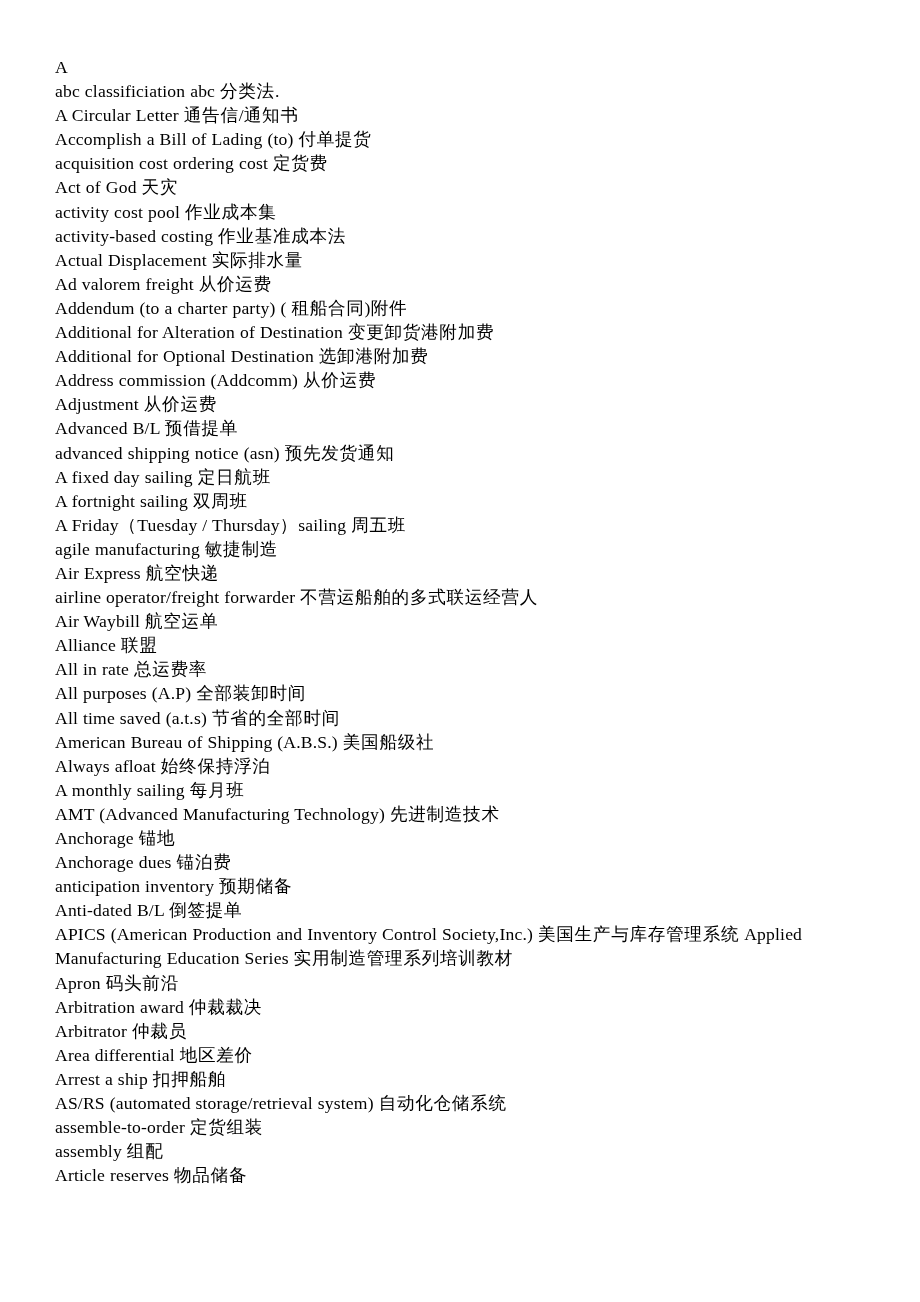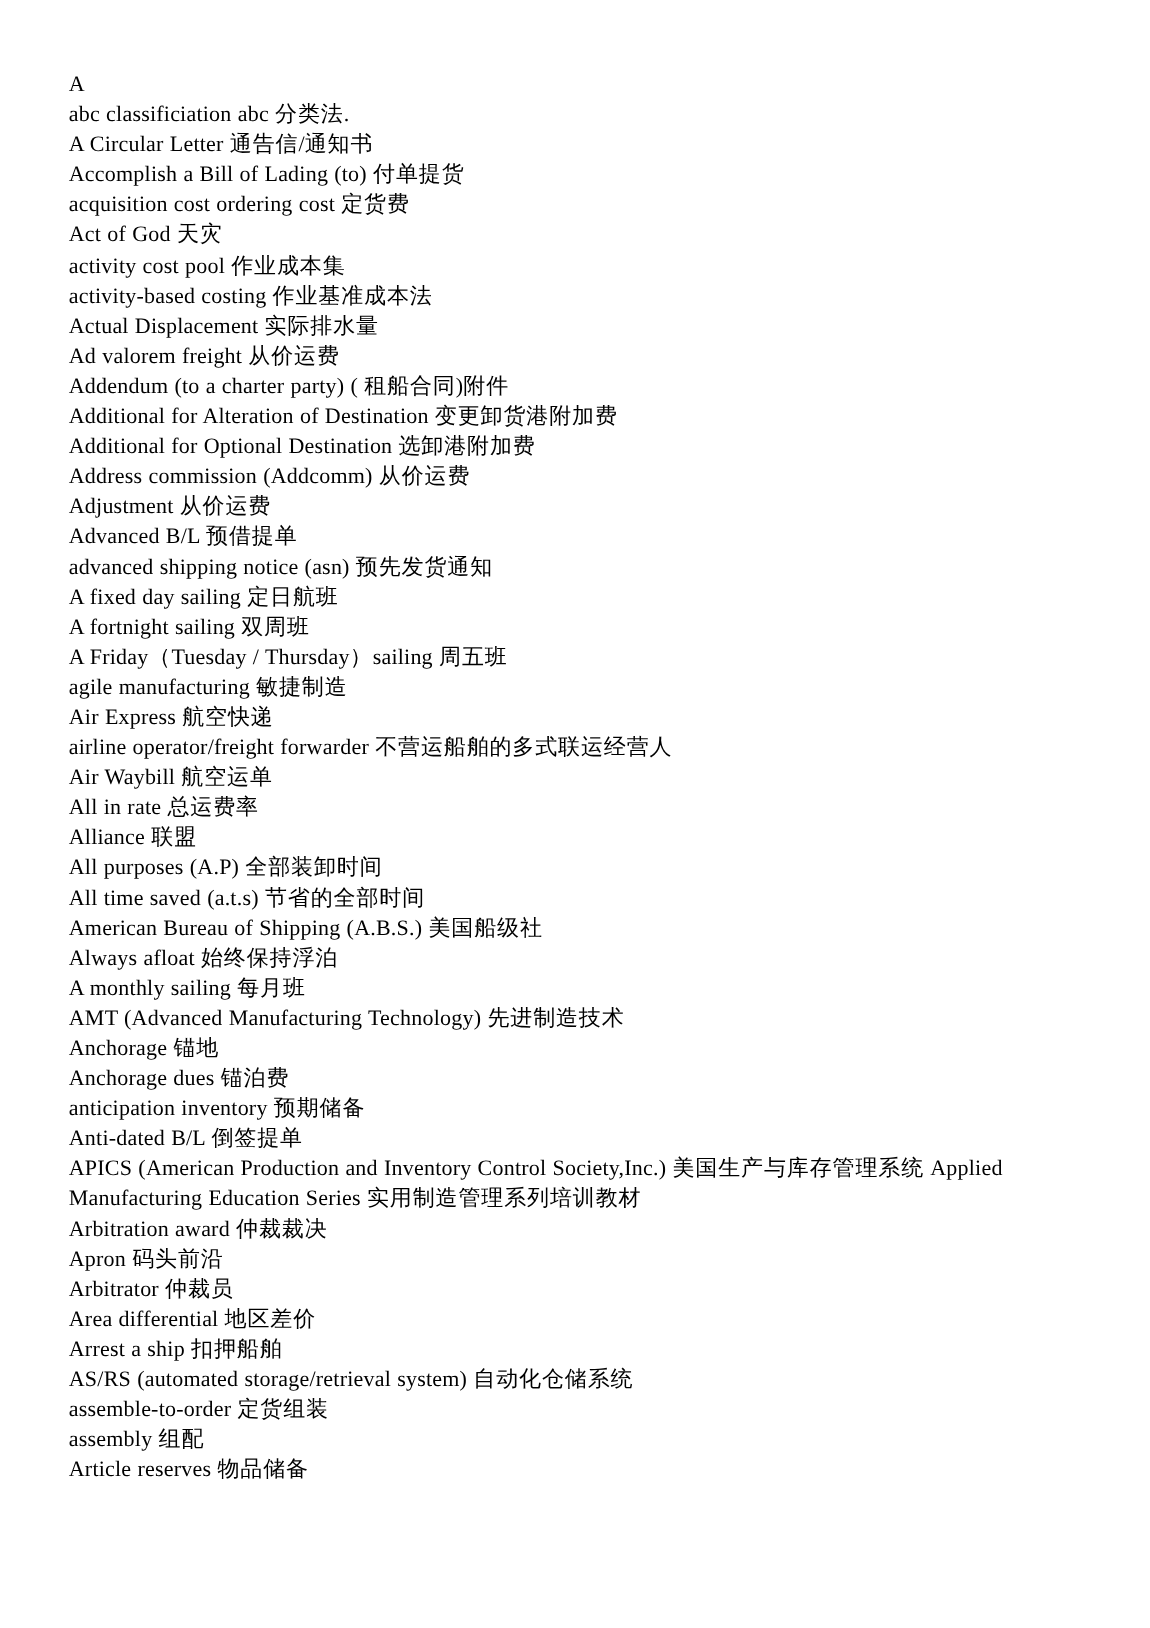--- a/index.html
+++ b/index.html
@@ -70,35 +70,35 @@
       <div class="entry">Adjustment  <span class="zh">从价运费</span></div>
       <div class="entry">Advanced B/L  <span class="zh">预借提单</span></div>
       <div class="entry">advanced shipping notice (asn)  <span class="zh">预先发货通知</span></div>
       <div class="entry">A fixed day sailing  <span class="zh">定日航班</span></div>
       <div class="entry">A fortnight sailing  <span class="zh">双周班</span></div>
       <div class="entry">A Friday<span class="zh">（</span>Tuesday / Thursday<span class="zh">）</span>sailing  <span class="zh">周五班</span></div>
       <div class="entry">agile manufacturing  <span class="zh">敏捷制造</span></div>
       <div class="entry">Air Express  <span class="zh">航空快递</span></div>
       <div class="entry">airline operator/freight forwarder  <span class="zh">不营运船舶的多式联运经营人</span></div>
       <div class="entry">Air Waybill  <span class="zh">航空运单</span></div>
+      <div class="entry">Alliance  <span class="zh">联盟</span></div>
       <div class="entry">All in rate  <span class="zh">总运费率</span></div>
-      <div class="entry">Alliance  <span class="zh">联盟</span></div>
       <div class="entry">All purposes (A.P)  <span class="zh">全部装卸时间</span></div>
       <div class="entry">All time saved (a.t.s)  <span class="zh">节省的全部时间</span></div>
       <div class="entry">American Bureau of Shipping (A.B.S.)  <span class="zh">美国船级社</span></div>
       <div class="entry">Always afloat  <span class="zh">始终保持浮泊</span></div>
       <div class="entry">A monthly sailing  <span class="zh">每月班</span></div>
       <div class="entry">AMT (Advanced Manufacturing Technology)  <span class="zh">先进制造技术</span></div>
       <div class="entry">Anchorage  <span class="zh">锚地</span></div>
       <div class="entry">Anchorage dues  <span class="zh">锚泊费</span></div>
       <div class="entry">anticipation inventory  <span class="zh">预期储备</span></div>
       <div class="entry">Anti-dated B/L  <span class="zh">倒签提单</span></div>
       <div class="entry">APICS (American Production and Inventory Control Society,Inc.)  <span class="zh">美国生产与库存管理系统</span>  Applied Manufacturing Education Series  <span class="zh">实用制造管理系列培训教材</span></div>
+      <div class="entry">Apron  <span class="zh">码头前沿</span></div>
       <div class="entry">Arbitration award  <span class="zh">仲裁裁决</span></div>
-      <div class="entry">Apron  <span class="zh">码头前沿</span></div>
       <div class="entry">Arbitrator  <span class="zh">仲裁员</span></div>
       <div class="entry">Area differential  <span class="zh">地区差价</span></div>
       <div class="entry">Arrest a ship  <span class="zh">扣押船舶</span></div>
       <div class="entry">AS/RS (automated storage/retrieval system)  <span class="zh">自动化仓储系统</span></div>
       <div class="entry">assemble-to-order  <span class="zh">定货组装</span></div>
       <div class="entry">assembly  <span class="zh">组配</span></div>
       <div class="entry">Article reserves <span class="zh">物品储备</span></div>
     </div>
 </div>
 

